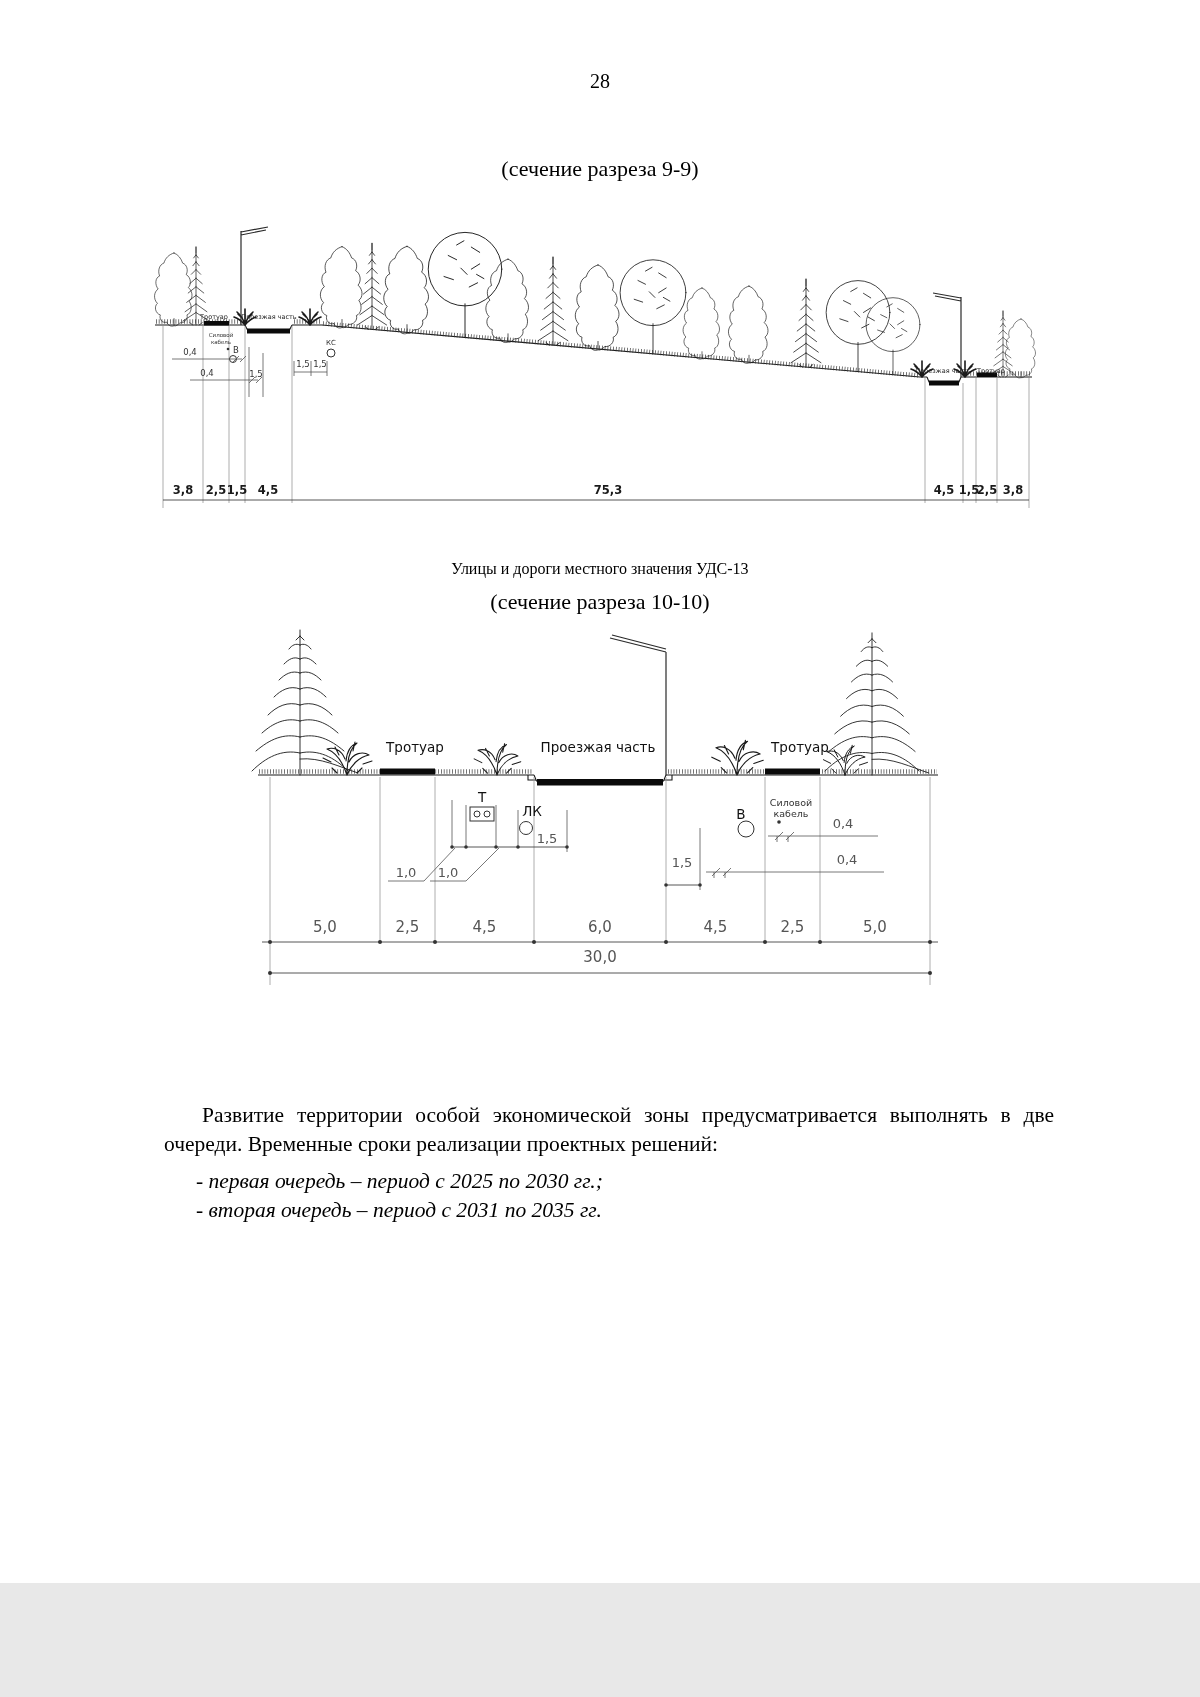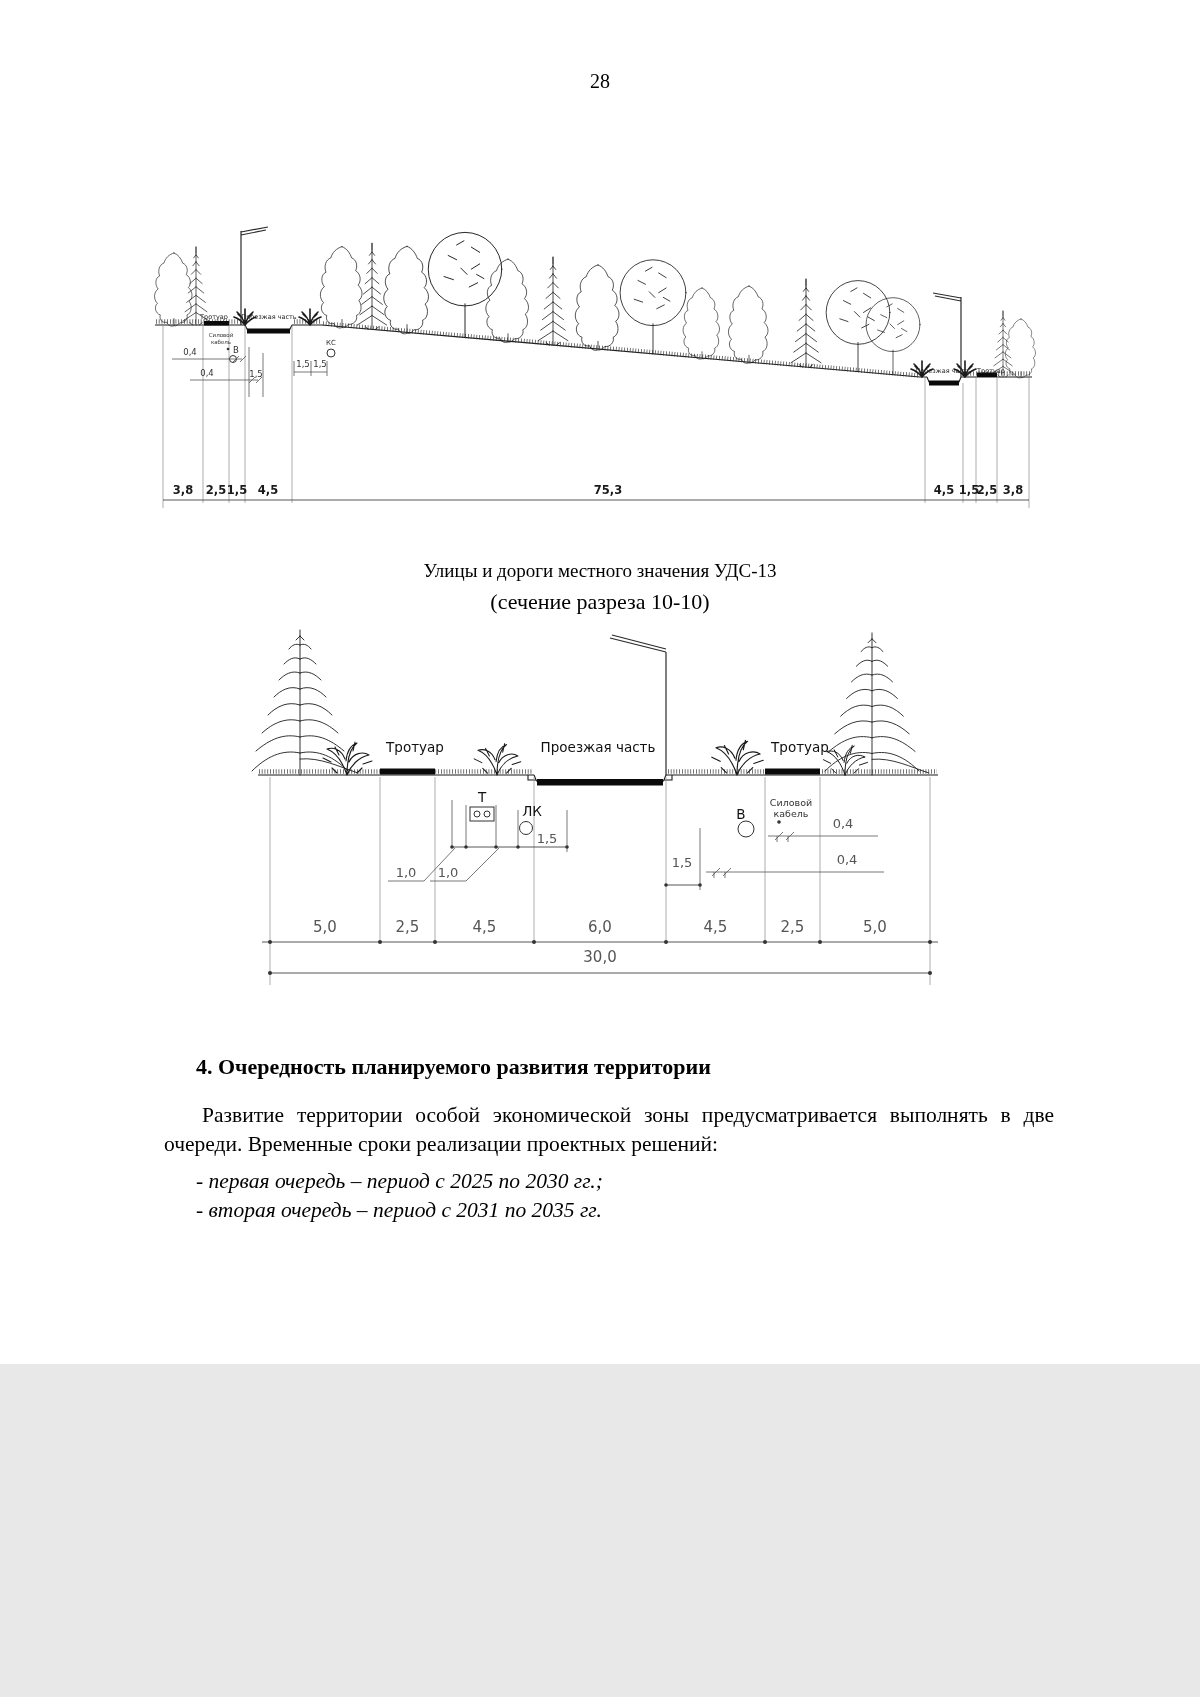--- a/index.html
+++ b/index.html
@@ -1,23 +1,23 @@
 <!DOCTYPE html>
 <html><head>
 <meta charset="utf-8">
 <style>
   html,body{margin:0;padding:0;background:#e8e8e8;}
-  .page{position:relative;width:1200px;height:1364px;background:#ffffff;margin:0 auto;
+  .page{position:relative;width:1200px;height:1583px;background:#ffffff;margin:0 auto;
         font-family:"Liberation Serif",serif;color:#000;overflow:hidden;}
   .abs{position:absolute;}
   .center{left:0;width:1200px;text-align:center;}
   .pageno{top:70px;font-size:20px;}
   .t1{top:128px;font-size:22px;}
   .t1sub{top:156px;font-size:22px;}
-  .t2{top:560px;font-size:19px;}
+  .t2{top:560px;font-size:16px;}
   .t2sub{top:589px;font-size:22px;}
   .sec4h{top:1054px;left:196px;font-size:22px;font-weight:bold;}
   .para{top:1101px;left:164px;width:890px;font-size:21.5px;line-height:29px;
         text-align:justify;text-indent:38px;}
   .li{left:196px;font-size:21.5px;font-style:italic;}
   .li1{top:1169px;} .li2{top:1198px;}
 
   svg{position:absolute;left:0;}
   .solid{stroke:#1a1a1a;stroke-width:1.1;fill:none;}
   .hatch{stroke:#3a3a3a;stroke-width:4.5;stroke-dasharray:.7 2.1;fill:none;}
@@ -40,20 +40,21 @@
   .dim2{font-size:15px;fill:#555;text-anchor:middle;}
   .dim2s{font-size:13px;fill:#555;text-anchor:middle;}
   .tiny2{font-size:9.5px;fill:#333;text-anchor:middle;}
 </style>
 </head>
 <body>
 
 <div class="page">
 
   <div class="abs center pageno">28</div>
+  <div class="abs center t1sub">(сечение разреза 9-9)</div>
 
   <svg style="top:185px" width="1200" height="335" viewBox="0 0 1200 335">
     <defs>
       <g id="tRound">
         <path d="M0,0 V-9 M0,-100 C6,-98 10,-92 12,-86 C18,-84 20,-76 17,-70 C24,-66 24,-56 20,-52
                  C27,-46 26,-36 21,-33 C26,-26 24,-16 18,-14 C20,-8 14,-2 8,-3 C6,0 2,2 0,1
                  C-4,3 -9,0 -10,-4 C-16,-2 -21,-8 -19,-14 C-26,-16 -28,-26 -23,-30 C-29,-36 -28,-46 -22,-50
                  C-27,-56 -26,-66 -20,-68 C-23,-76 -20,-84 -14,-86 C-12,-93 -7,-98 0,-100 Z"></path>
       </g>
       <g id="tFir">
@@ -272,18 +273,17 @@
         <circle class="dot" cx="765" cy="342" r="2"></circle>
       <circle class="dot" cx="820" cy="342" r="2"></circle>
         <circle class="dot" cx="930" cy="342" r="2"></circle>
       <text class="dim2" x="600" y="362">30,0</text>
       <path class="dimline" d="M270,373 H930"></path>
       <circle class="dot" cx="270" cy="373" r="2"></circle>
         <circle class="dot" cx="930" cy="373" r="2"></circle>
     </g>
   </svg>
 
-  <div class="abs sec4h">4. Очередность планируемого развития территории</div>
   <div class="abs para">Развитие территории особой экономической зоны предусматривается выполнять в две очереди. Временные сроки реализации проектных решений:</div>
   <div class="abs li li1">- первая очередь – период с 2025 по 2030 гг.;</div>
   <div class="abs li li2">- вторая очередь – период с 2031 по 2035 гг.</div>
 
 </div>
 
 </body></html>

